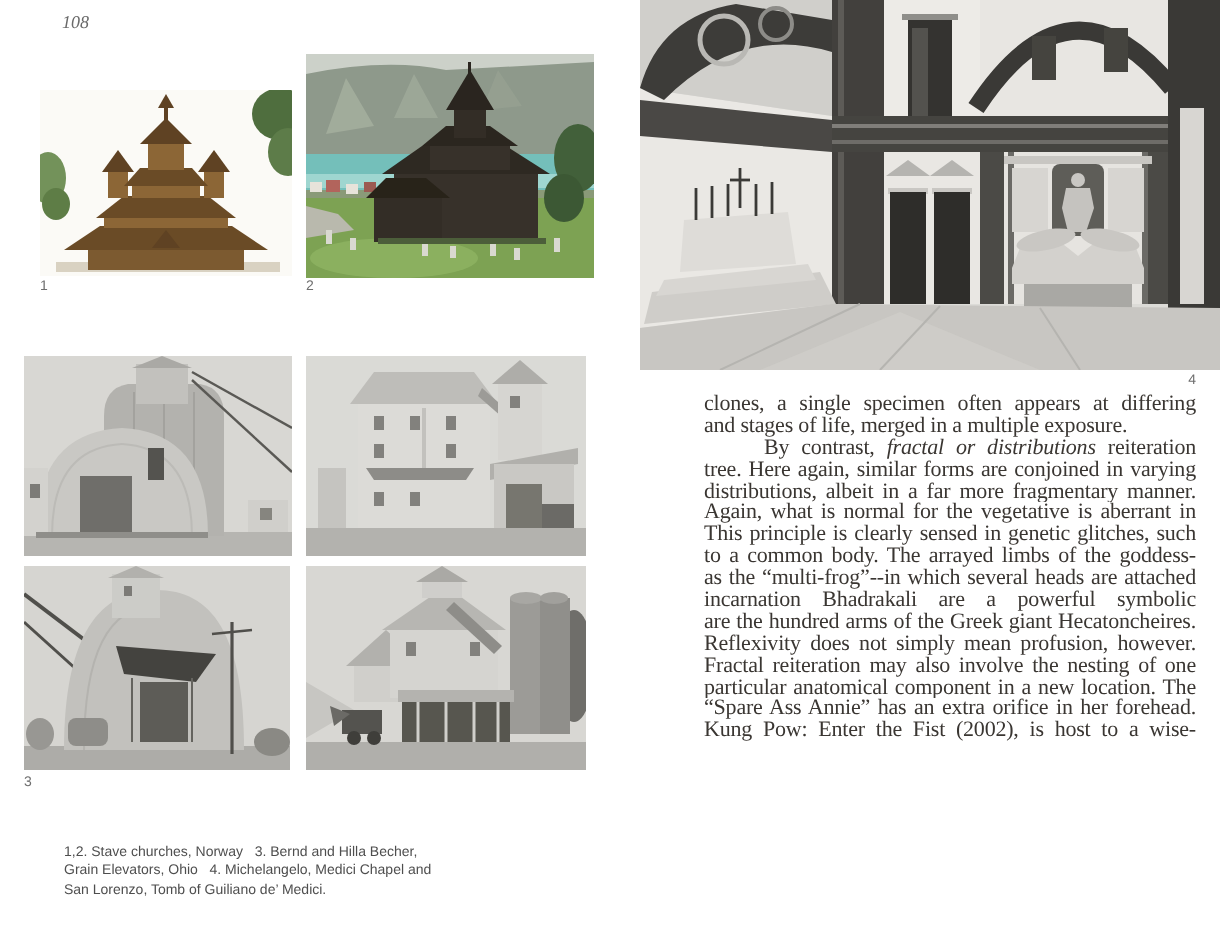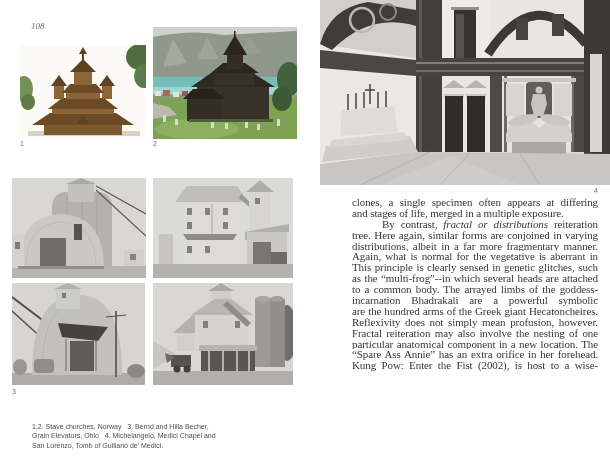--- a/index.html
+++ b/index.html
@@ -1,20 +1,20 @@
 <!DOCTYPE html>
 <html><head>
 <meta charset="utf-8">
 <style>
   html,body{margin:0;padding:0;background:#ffffff;}
   .spread{position:relative;width:610px;height:470px;background:#ffffff;overflow:hidden;
           font-family:"Liberation Serif",serif;}
   figure{margin:0;position:absolute;}
   figure svg{display:block;width:100%;height:100%;}
-  .page-number{position:absolute;left:31px;top:21px;font:italic 9px "Liberation Serif",serif;color:#6a6a6a;}
+  .page-number{position:absolute;left:31px;top:6px;font:italic 9px "Liberation Serif",serif;color:#6a6a6a;}
   .fig-label{position:absolute;font:7px "Liberation Sans",sans-serif;color:#6e6e6e;}
   .caption{position:absolute;left:32px;top:422px;width:236px;}
   .cap-line{font:7px/9.4px "Liberation Sans",sans-serif;color:#4e4e4e;}
   .body-text{position:absolute;left:352px;top:197px;width:246px;color:#3a3632;
              font-family:"Liberation Serif",serif;font-size:11px;letter-spacing:-0.1px;}
   .tline{text-align:justify;text-align-last:justify;line-height:10.9px;height:10.9px;overflow:hidden;}
   .tline.end{text-align-last:left;}
   .tline.indent{text-indent:30px;}
   .tline i{font-style:italic;}
   
@@ -280,22 +280,22 @@
     <div class="fig-label" style="left:582px;top:187px;width:16px;text-align:right;">4</div>
 
     <div class="body-text">
         <div class="tline">clones, a single specimen often appears at differing scales</div>
         <div class="tline end">and stages of life, merged in a multiple exposure.</div>
         <div class="tline indent"><span>By contrast, </span><i>fractal or distributions</i><span> reiteration more</span></div>
         <div class="tline">tree. Here again, similar forms are conjoined in varying</div>
         <div class="tline">distributions, albeit in a far more fragmentary manner.</div>
         <div class="tline">Again, what is normal for the vegetative is aberrant in the</div>
         <div class="tline">This principle is clearly sensed in genetic glitches, such</div>
+        <div class="tline">to a common body. The arrayed limbs of the goddess-</div>
         <div class="tline">as the “multi-frog”--in which several heads are attached</div>
-        <div class="tline">to a common body. The arrayed limbs of the goddess-</div>
         <div class="tline">incarnation Bhadrakali are a powerful symbolic example, as</div>
         <div class="tline">are the hundred arms of the Greek giant Hecatoncheires.</div>
         <div class="tline">Reflexivity does not simply mean profusion, however.</div>
         <div class="tline">Fractal reiteration may also involve the nesting of one</div>
         <div class="tline">particular anatomical component in a new location. The</div>
         <div class="tline">“Spare Ass Annie” has an extra orifice in her forehead. In a</div>
         <div class="tline">Kung Pow: Enter the Fist (2002), is host to a wise-cracking</div>
       </div>
   </section>
 

